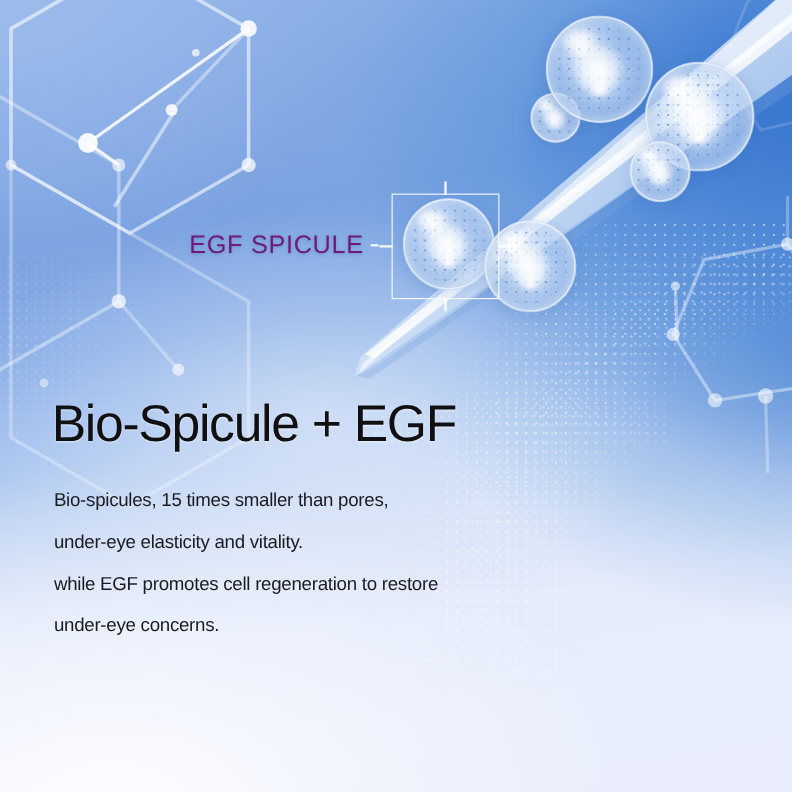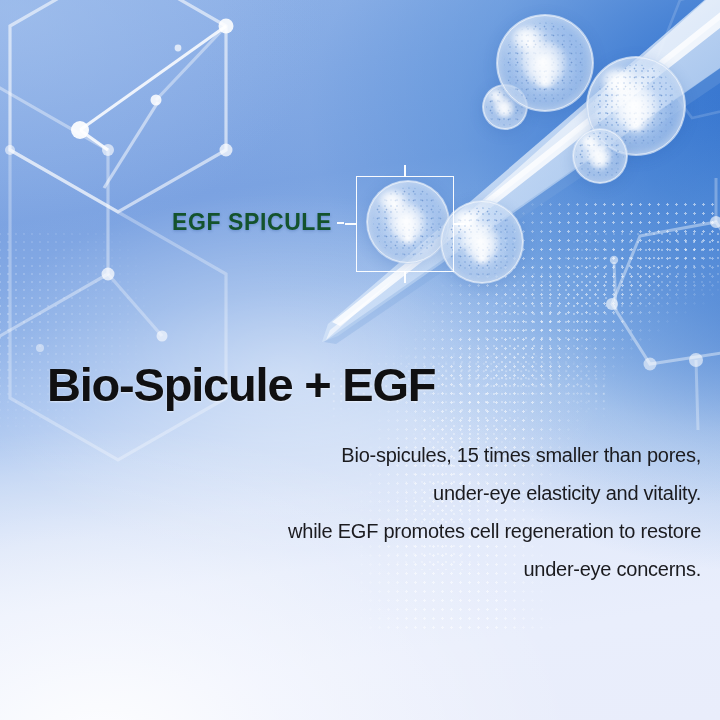--- a/index.html
+++ b/index.html
@@ -176,53 +176,52 @@
   #reticle {
     position: absolute;
     border: 1.6px solid rgba(255,255,255,0.96);
   }
   .tick {
     position: absolute;
     background: rgba(255,255,255,0.96);
   }
   #callout-label {
     position: absolute;
-    color: #14532d;
+    color: #701a75;
     font-size: 23px;
-    font-weight: 700;
+    font-weight: 400;
     letter-spacing: 0.6px;
     white-space: nowrap;
     text-shadow: 0 1px 3px rgba(30,70,150,0.30);
   }
   #callout-line {
     position: absolute;
     height: 1.6px;
     background: rgba(255,255,255,0.96);
   }
 
   
   #headline {
     position: absolute;
     left: 47px; top: 357px;
     font-size: 47px;
-    font-weight: 700;
+    font-weight: 400;
     letter-spacing: -1.2px;
     color: #101012;
     white-space: nowrap;
     text-shadow: 0 1px 2px rgba(255,255,255,0.55);
   }
   #body-copy {
     position: absolute;
-    left: 61px; top: 436px;
+    left: 49px; top: 436px;
     width: 640px;
-    font-size: 20px;
+    font-size: 17px;
     line-height: 38px;
     color: #1b1b1f;
     letter-spacing: -0.25px;
-    text-align: right;
   }
   #body-copy .ln { display: block; white-space: nowrap; }
 </style>
 </head>
 <body>
 
 <div id="stage">
 
   <div class="bg-base"></div>
   <div class="bg-vignette-tl"></div>

